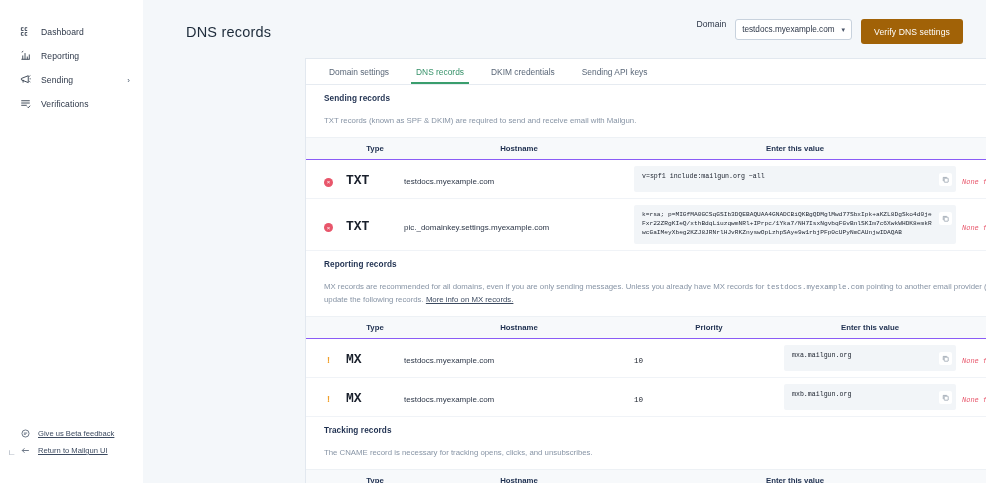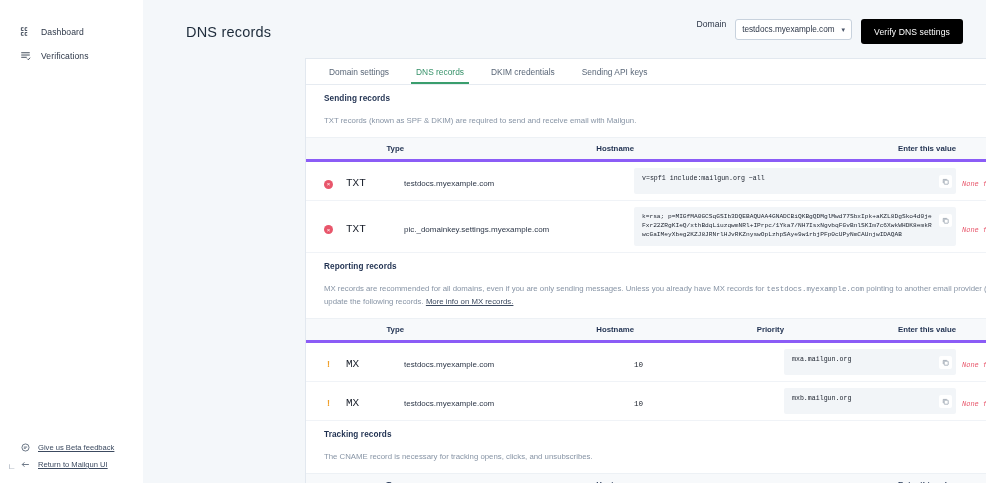--- a/index.html
+++ b/index.html
@@ -34,21 +34,21 @@
   .nav-icon svg { display:block; }
   .nav-label {
     font-size: 8.6px; color: #2d3748;
     margin-left: 9px; white-space: nowrap; letter-spacing: .1px;
   }
   .nav-chev {
     position: absolute; right: 12px; top: 50%; transform: translateY(-50%);
     font-size: 8px; color: #46566b;
   }
 
-  .side-bottom { position: absolute; left: 0; bottom: 10px; width: 143px; }
+  .side-bottom { position: absolute; left: 0; bottom: 24px; width: 143px; }
   .side-link {
     display: flex; align-items: center;
     padding-left: 19px; height: 17px; cursor: pointer;
   }
   .side-link .si { width: 12px; flex: 0 0 12px; display:flex; align-items:center; justify-content:center; color:#3b4a5e;}
   .side-link .sl {
     font-size: 7.6px; color: #3c4a60; margin-left: 7px;
     text-decoration: underline; white-space: nowrap;
   }
   .side-corner {
@@ -74,21 +74,21 @@
   .domain-label { font-size: 8.6px; color: #2d3748; }
   .domain-select {
     height: 21px; min-width: 99px;
     border: 1px solid #c8d2dd; border-radius: 3px; background: #ffffff;
     display: flex; align-items: center; justify-content: space-between;
     padding: 0 6px; cursor: pointer;
   }
   .domain-select .dv { font-size: 8.2px; color: #2d3748; }
   .domain-select .dc { font-size: 7px; color: #4a5568; margin-left: 7px; }
   .verify-btn {
-    height: 25px; background: #000000; color: #ffffff;
+    height: 25px; background: #a16207; color: #ffffff;
     border: none; border-radius: 3px;
     font-size: 8.6px; font-family: "Liberation Sans", sans-serif;
     padding: 0 13px; cursor: pointer; letter-spacing: .1px;
   }
 
   
   .card {
     position: absolute; left: 162px; top: 58px;
     width: 802px; min-height: 430px;
     background: #ffffff;
@@ -124,37 +124,37 @@
   }
   .section-desc .mono-inline {
     font-family: "Liberation Mono", monospace; font-size: 7.4px; color: #7f8c9e;
   }
   .section-desc a { color: #3c4a60; text-decoration: underline; }
 
   table.rec { width: 100%; border-collapse: collapse; }
   table.rec thead th {
     background: #f7f9fb;
     font-size: 7.8px; color: #1f3050; font-weight: bold;
-    text-align: right; padding: 6px 0 6px 0;
-    border-top: 1px solid #edf1f5; border-bottom: 3px solid #8b5cf6;
+    text-align: center; padding: 6px 0 6px 0;
+    border-top: 1px solid #edf1f5; border-bottom: 1px solid #8b5cf6;
   }
   table.rec tbody td {
     padding: 6px 0; vertical-align: middle;
     border-bottom: 1px solid #f0f3f7;
   }
   .c-status { width: 40px; padding-left: 18px !important; }
   .c-type   { width: 58px; }
   .c-host   { width: 230px; }
   .c-prio   { width: 150px; }
   .c-value  { }
   .c-cur    { width: 150px; }
 
   .c-type-txt {
     font-family: "Liberation Mono", monospace;
-    font-size: 11px; color: #1a202c;
+    font-size: 13px; color: #1a202c; font-weight: bold;
   }
   .c-host-txt { font-size: 8px; color: #2d3748; }
   .c-prio-txt { font-family: "Liberation Mono", monospace; font-size: 7.6px; color: #1a202c; }
 
   .ico-bad, .ico-warn {
     width: 9px; height: 9px; border-radius: 50%;
     display: inline-flex; align-items: center; justify-content: center;
     font-size: 6px; color: #ffffff; line-height: 1;
   }
   .ico-bad { background: #e8566b; }
@@ -200,21 +200,42 @@
             <path d="M2 2.5v4M2 2.5h3.2M2 6.5h3.2"></path>
               <path d="M7.5 2.5v4M7.5 2.5h3M7.5 6.5h3"></path>
             <path d="M2 9.5v4M2 9.5h3.2M2 13.5h3.2"></path>
               <path d="M7.5 9.5v4M7.5 9.5h3M7.5 13.5h3"></path>
           </svg>
         </span>
         <span class="nav-label">Dashboard</span>
         <span class="nav-chev"></span>
       </div>
 
-
+      <div class="nav-item">
+        <span class="nav-icon">
+          <svg width="11" height="11" viewBox="0 0 16 16" fill="none" stroke="#2f3a4a" stroke-width="1.3">
+            <path d="M2 13.5h12"></path>
+              <path d="M4 13.5V8M7.3 13.5V4.5M10.6 13.5V9.5M13.5 13.5V6.5"></path>
+            <path d="M2.5 3.2l2.2-1.4"></path>
+          </svg>
+        </span>
+        <span class="nav-label">Reporting</span>
+        <span class="nav-chev"></span>
+      </div>
+
+      <div class="nav-item">
+        <span class="nav-icon">
+          <svg width="11" height="11" viewBox="0 0 16 16" fill="none" stroke="#2f3a4a" stroke-width="1.3">
+            <path d="M2 6.5l10-4v10l-10-4z" stroke-linejoin="round"></path>
+            <path d="M4.5 8.5v4M13.5 3.5l1.5-1.2M14 7h1.6M13.5 10.5l1.5 1.2"></path>
+          </svg>
+        </span>
+        <span class="nav-label">Sending</span>
+        <span class="nav-chev">›</span>
+      </div>
 
 
       <div class="nav-item">
         <span class="nav-icon">
           <svg width="11" height="11" viewBox="0 0 16 16" fill="none" stroke="#2f3a4a" stroke-width="1.3">
             <path d="M1.8 4h12.4M1.8 7.3h12.4M1.8 10.6h8"></path>
             <path d="M10.5 12.6l1.6 1.6 2.6-3"></path>
           </svg>
         </span>
         <span class="nav-label">Verifications</span>

